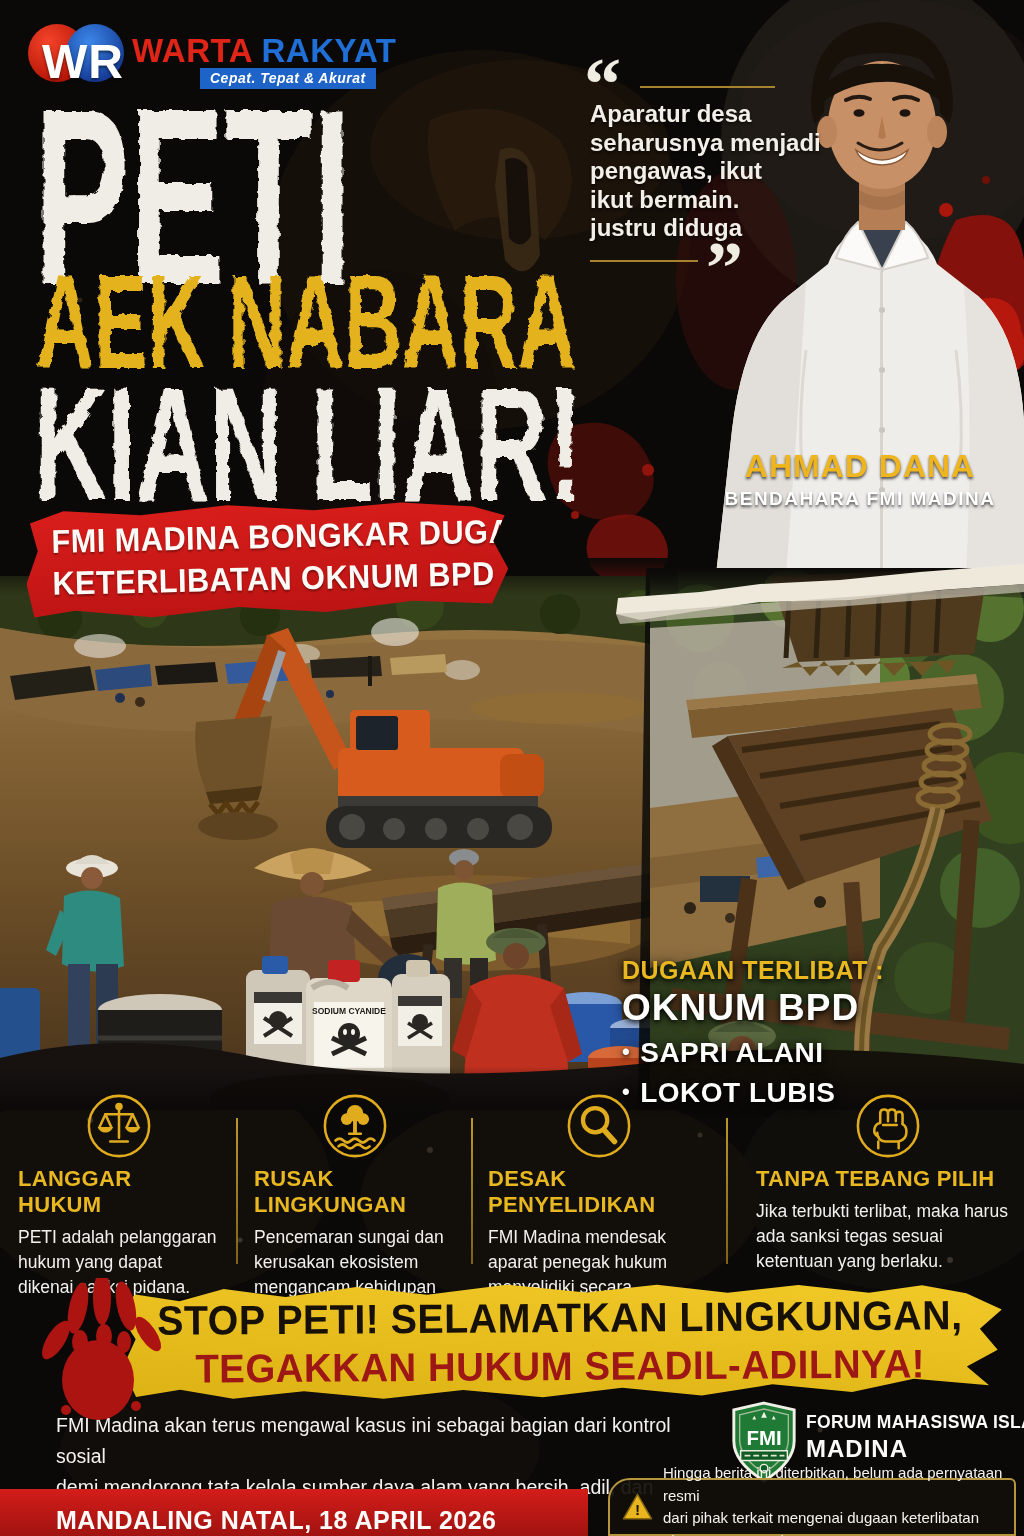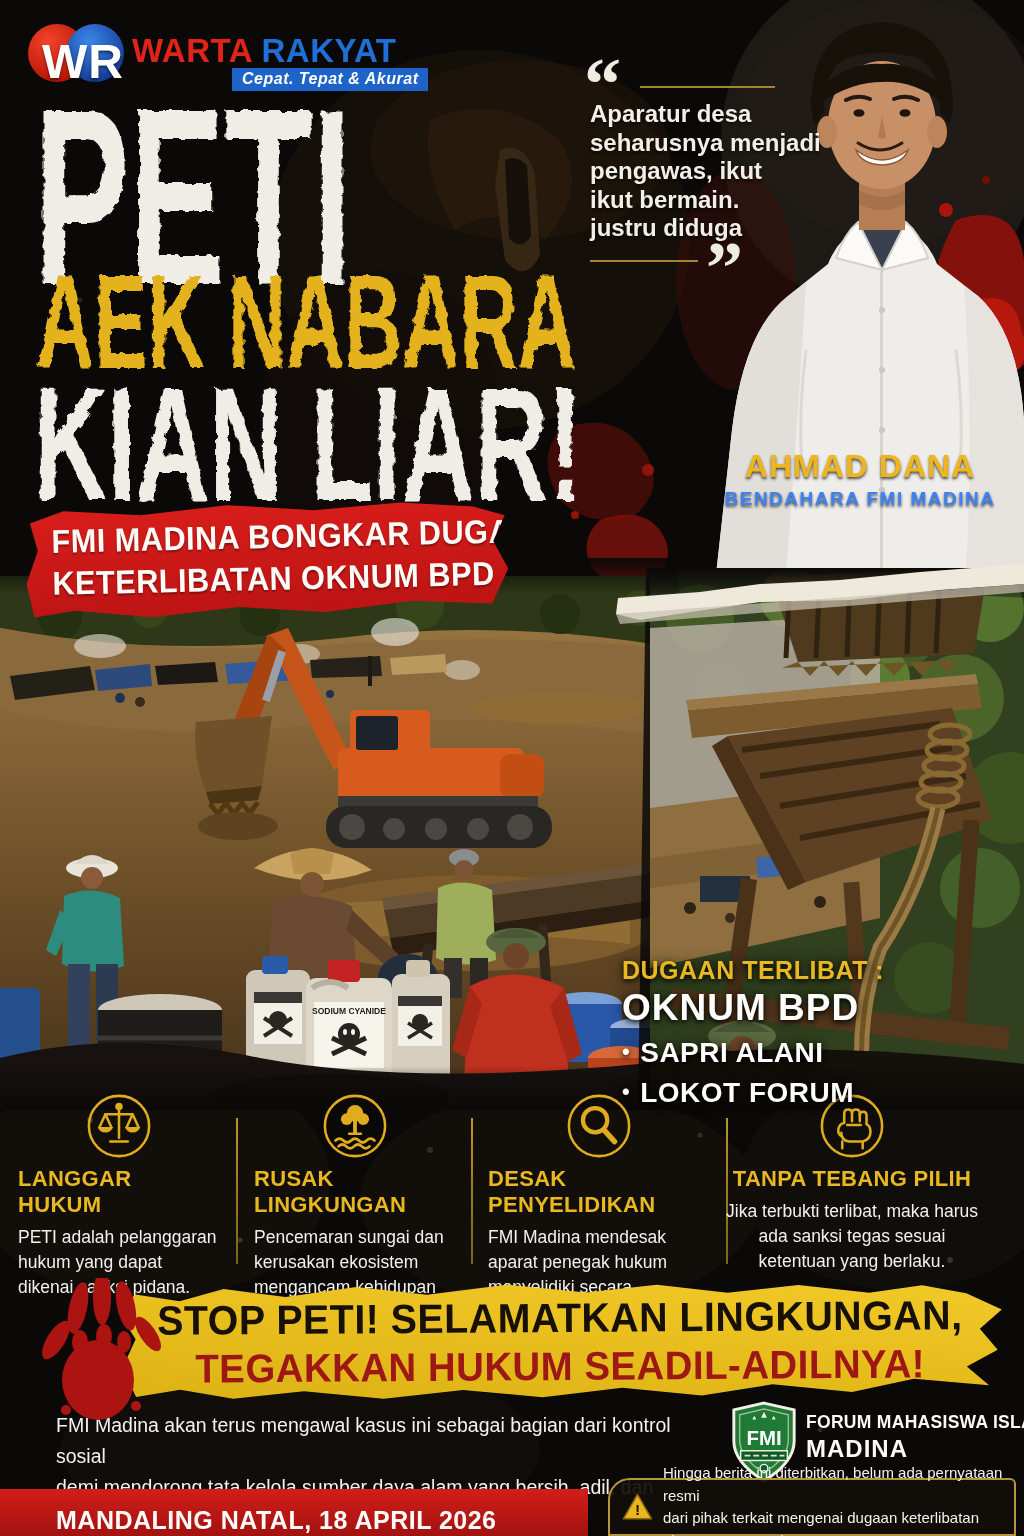--- a/index.html
+++ b/index.html
@@ -17,21 +17,21 @@
   .wr-circles{position:absolute;left:0;top:0;width:96px;height:62px;}
   .wr-red,.wr-blue{position:absolute;width:58px;height:58px;border-radius:50%;top:2px;}
   .wr-red{left:0;background:radial-gradient(circle at 35% 30%,#f4432a,#b51505 75%);}
   .wr-blue{left:38px;background:radial-gradient(circle at 40% 30%,#3b86e8,#153c97 75%);}
   .wr-text{position:absolute;left:14px;top:12px;width:72px;text-align:center;color:#fff;
     font-size:48px;font-weight:bold;letter-spacing:1px;text-shadow:0 2px 3px rgba(0,0,0,.5);}
   .brand-name{position:absolute;left:104px;top:10px;font-size:33px;font-weight:bold;letter-spacing:.5px;white-space:nowrap;}
   .brand-name .w1{color:#e02418;}
   .brand-name .w2{color:#1f6fd6;}
   .brand-tagline{position:absolute;left:172px;top:46px;background:#1e63c8;color:#fff;
-    font-size:16px;font-weight:bold;font-style:italic;padding:2px 10px 3px;letter-spacing:.5px;white-space:nowrap;margin-left:32px;}
+    font-size:14px;font-weight:bold;font-style:italic;padding:2px 10px 3px;letter-spacing:.5px;white-space:nowrap;}
 
   
   #headline-svg{left:26px;top:86px;z-index:4;}
 
   
   .sub-banner{left:26px;top:502px;width:482px;height:116px;z-index:5;
     background:linear-gradient(178deg,#da1e1b,#b91313);
     transform:rotate(-1.3deg);
     clip-path:polygon(1% 14%,8% 4%,24% 9%,42% 2%,60% 8%,78% 3%,93% 8%,99.5% 16%,97% 38%,100% 62%,96.5% 92%,80% 88%,62% 96%,44% 90%,26% 97%,10% 90%,1.5% 95%,0% 66%,2.5% 38%);
     padding:14px 0 0 26px;}
@@ -47,21 +47,21 @@
   .q-rule{position:absolute;height:2px;background:#a8832f;}
   .q-rule-top{left:62px;top:26px;width:135px;}
   .q-rule-bot{left:12px;top:200px;width:108px;}
   .q-lines{position:absolute;left:12px;top:40px;font-size:24px;font-weight:bold;line-height:28.5px;white-space:nowrap;
     text-shadow:0 2px 3px rgba(0,0,0,.6);}
 
   
   #person-svg{left:656px;top:0;z-index:2;}
   .speaker{left:700px;top:448px;width:320px;text-align:center;z-index:5;}
   .speaker .name{color:#efb51f;font-size:32px;font-weight:bold;letter-spacing:1px;text-shadow:0 2px 3px rgba(0,0,0,.7);}
-  .speaker .role{color:#3b82f6;font-size:19px;font-weight:bold;letter-spacing:1.5px;margin-top:3px;text-shadow:0 2px 3px rgba(0,0,0,.7);}
+  .speaker .role{color:#ffffff;font-size:19px;font-weight:bold;letter-spacing:1.5px;margin-top:3px;text-shadow:0 2px 3px rgba(0,0,0,.7);}
 
   
   #collage-svg{left:0;top:558px;z-index:3;}
 
   
   .allegation{left:622px;top:936px;z-index:6;text-shadow:0 2px 5px rgba(0,0,0,.85),0 0 14px rgba(0,0,0,.7);margin-top:20px;}
   .allegation .label{color:#e9b820;font-size:25px;font-weight:bold;letter-spacing:.5px;}
   .allegation .entity{color:#fdfdfb;font-size:37px;font-weight:bold;letter-spacing:1px;margin-top:2px;}
   .allegation .row{color:#fdfdfb;font-size:28px;font-weight:bold;margin-top:8px;letter-spacing:.5px;}
   .allegation .blt{margin-right:10px;font-size:22px;vertical-align:3px;}
@@ -461,21 +461,21 @@
     <rect x="0" y="508" width="1024" height="44" fill="url(#fadeBot)"></rect>
   </svg>
 
   <div class="abs allegation">
     <div class="label">DUGAAN TERLIBAT :</div>
     <div class="entity">OKNUM BPD</div>
     <div class="row">
       <span class="blt">•</span><span>SAPRI ALANI</span>
     </div>
     <div class="row">
-      <span class="blt">•</span><span>LOKOT FORUM</span>
+      <span class="blt">•</span><span>LOKOT LUBIS</span>
     </div>
   </div>
 
   <div class="abs points">
     <div class="pt-div" style="left:236px;"></div>
     <div class="pt-div" style="left:471px;"></div>
     <div class="pt-div" style="left:726px;"></div>
 
     <div class="pt-col" style="left:18px;width:202px;">
       <svg class="pt-icon" width="68" height="68" viewBox="0 0 70 70">
@@ -517,21 +517,21 @@
         <g stroke="#e0ac1e" fill="none" stroke-linecap="round">
           <circle cx="35" cy="35" r="31" stroke-width="2.6"></circle>
           <circle cx="31" cy="29" r="12.5" stroke-width="4.4"></circle>
           <path d="M40.5 39.5 L51 51" stroke-width="5.6"></path>
         </g>
       </svg>
       <div class="pt-title">DESAK PENYELIDIKAN</div>
       <div class="pt-body">FMI Madina mendesak aparat penegak hukum menyelidiki secara menyeluruh dan transparan.</div>
     </div>
 
-    <div class="pt-col" style="left:720px;width:264px;text-align:center;">
+    <div class="pt-col" style="left:756px;width:264px;">
       <svg class="pt-icon" width="68" height="68" viewBox="0 0 70 70">
         <g stroke="#e0ac1e" stroke-width="2.6" fill="none" stroke-linecap="round" stroke-linejoin="round">
           <circle cx="35" cy="35" r="31"></circle>
           <path d="M27 22 q0 -4 4 -4 q4 0 4 4 v8"></path>
           <path d="M35 22 q0 -4 4 -4 q4 0 4 4 v8"></path>
           <path d="M43 24 q0 -3.6 3.5 -3.6 q3.5 0 3.5 3.6 v9"></path>
           <path d="M27 22 v10 q-5 1 -6 6 q-1 6 4 8"></path>
           <path d="M50 33 q4 2 4 8 q0 8 -8 10 h-14 q-8 -1 -8 -9"></path>
           <path d="M25 51 v7 M46 51 v7"></path>
           <path d="M30 34 h14"></path>

